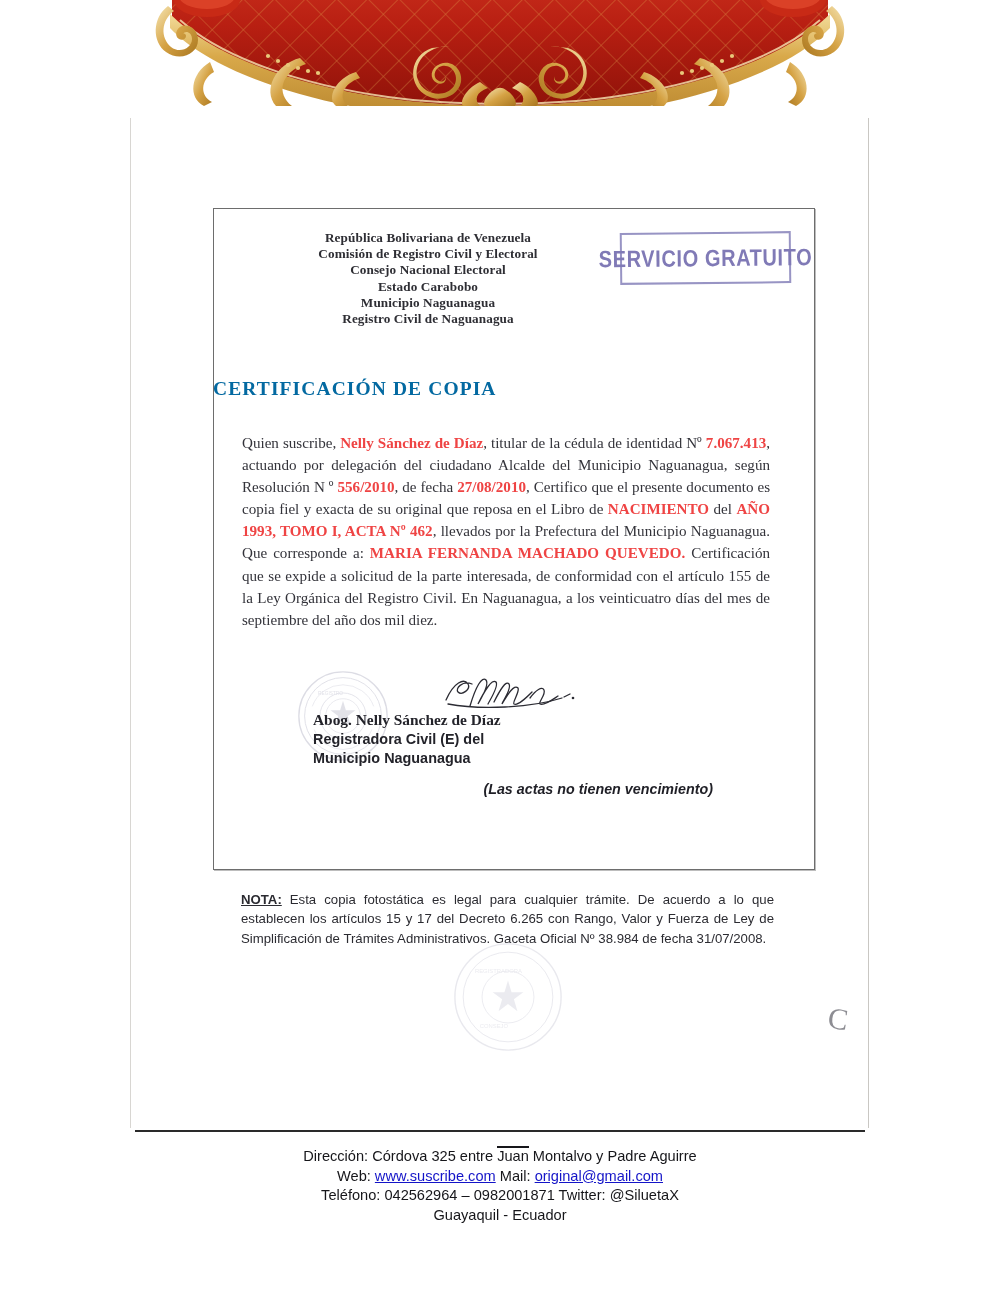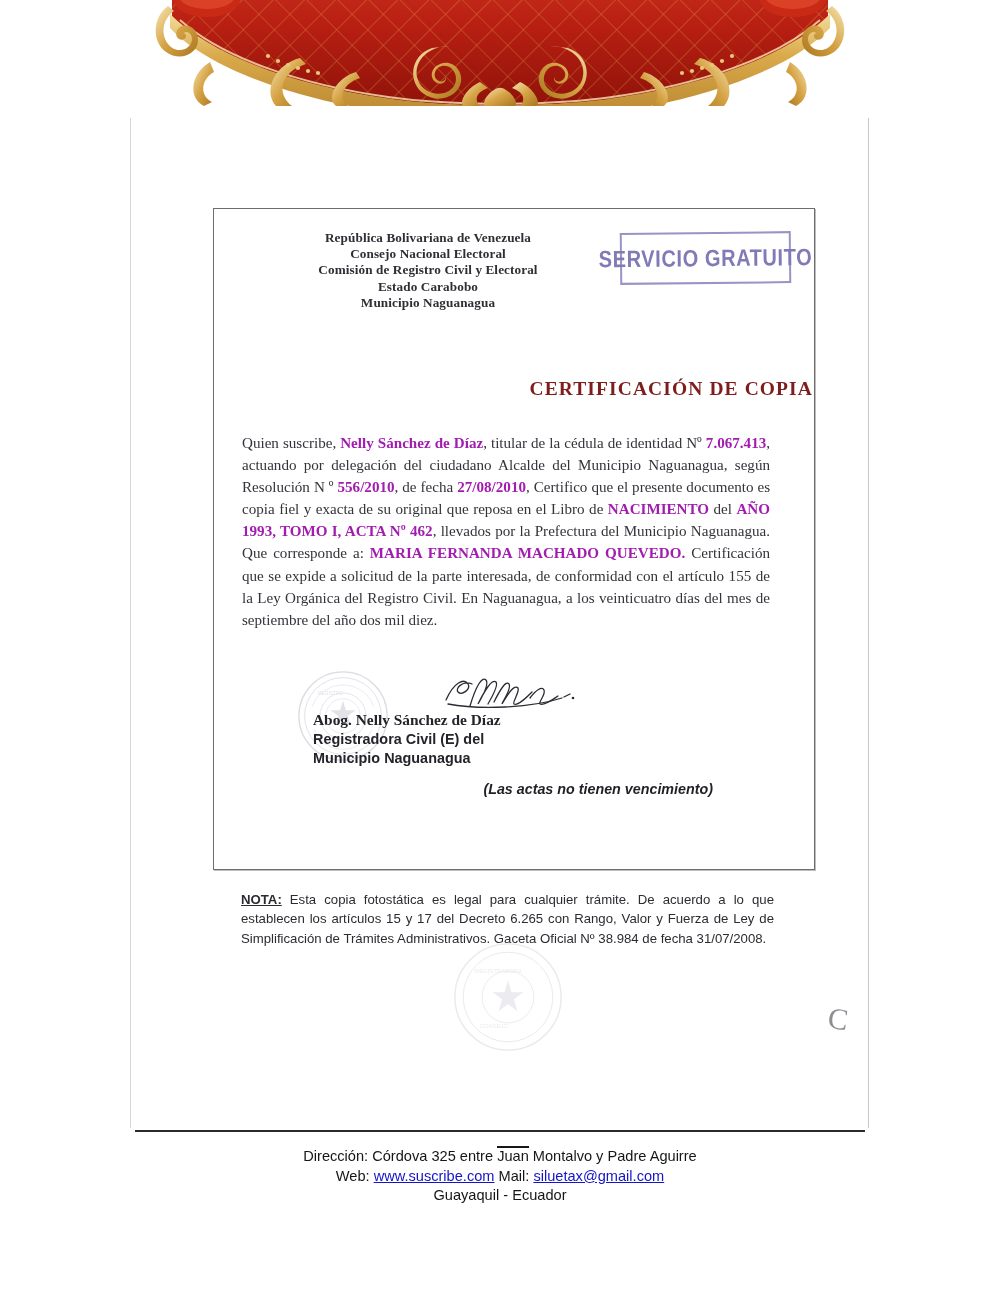--- a/index.html
+++ b/index.html
@@ -96,40 +96,40 @@
     color: #6f68ad;
     white-space: nowrap;
     transform: scaleY(1.18);
   }
 
   
   .doc-title {
     position: absolute;
     left: 213px; top: 378px;
     width: 600px;
-    text-align: right;
+    text-align: left;
     font-family: "Liberation Serif", serif;
     font-size: 19.5px;
     font-weight: bold;
     letter-spacing: 1.1px;
-    color: #7f1d1d;
+    color: #0369a1;
   }
 
   
   .body-text {
     position: absolute;
     left: 242px; top: 432px;
     width: 528px;
     font-family: "Liberation Serif", serif;
     font-size: 15.1px;
     line-height: 22.1px;
     text-align: justify;
     color: #33333a;
   }
-  .body-text b { font-weight: bold; color: #a21caf; }
+  .body-text b { font-weight: bold; color: #ef4444; }
 
   
   .seal-left {
     position: absolute;
     left: 295px; top: 668px;
     width: 96px; height: 96px;
     opacity: 0.30;
   }
   .seal-nota {
     position: absolute;
@@ -327,24 +327,25 @@
 
   <div class="scan-edge-left"></div>
   <div class="scan-edge-right"></div>
   <div class="scan-rule"></div>
 
   <div class="frame"></div>
 
   <div class="header-block">
     <div class="header-lines">
       <div>República Bolivariana de Venezuela</div>
+      <div>Comisión de Registro Civil y Electoral</div>
       <div>Consejo Nacional Electoral</div>
-      <div>Comisión de Registro Civil y Electoral</div>
       <div>Estado Carabobo</div>
       <div>Municipio Naguanagua</div>
+      <div>Registro Civil de Naguanagua</div>
     </div>
   </div>
 
   <div class="stamp">
     <div class="stamp-inner">SERVICIO GRATUITO</div>
   </div>
 
   <div class="doc-title">CERTIFICACIÓN DE COPIA</div>
 
   <div class="body-text">
@@ -405,17 +406,18 @@
         <text x="22" y="30">REGISTRADORA</text>
         <text x="26" y="76">CONSEJO</text>
       </g>
     </svg>
   </div>
 
   <div class="pen-mark">C</div>
 
   <div class="footer">
     <div class="footer-addr"><span>Dirección: Córdova 325 entre </span><span class="ovl">Juan</span><span> Montalvo y Padre Aguirre</span></div>
-    <div><span>Web: </span><span class="link">www.suscribe.com</span><span> Mail: </span><span class="link">siluetax@gmail.com</span></div>
+    <div><span>Web: </span><span class="link">www.suscribe.com</span><span> Mail: </span><span class="link">original@gmail.com</span></div>
+    <div>Teléfono: 042562964 – 0982001871 Twitter: @SiluetaX</div>
     <div>Guayaquil - Ecuador</div>
   </div>
 
 </div>
 
 </body></html>

